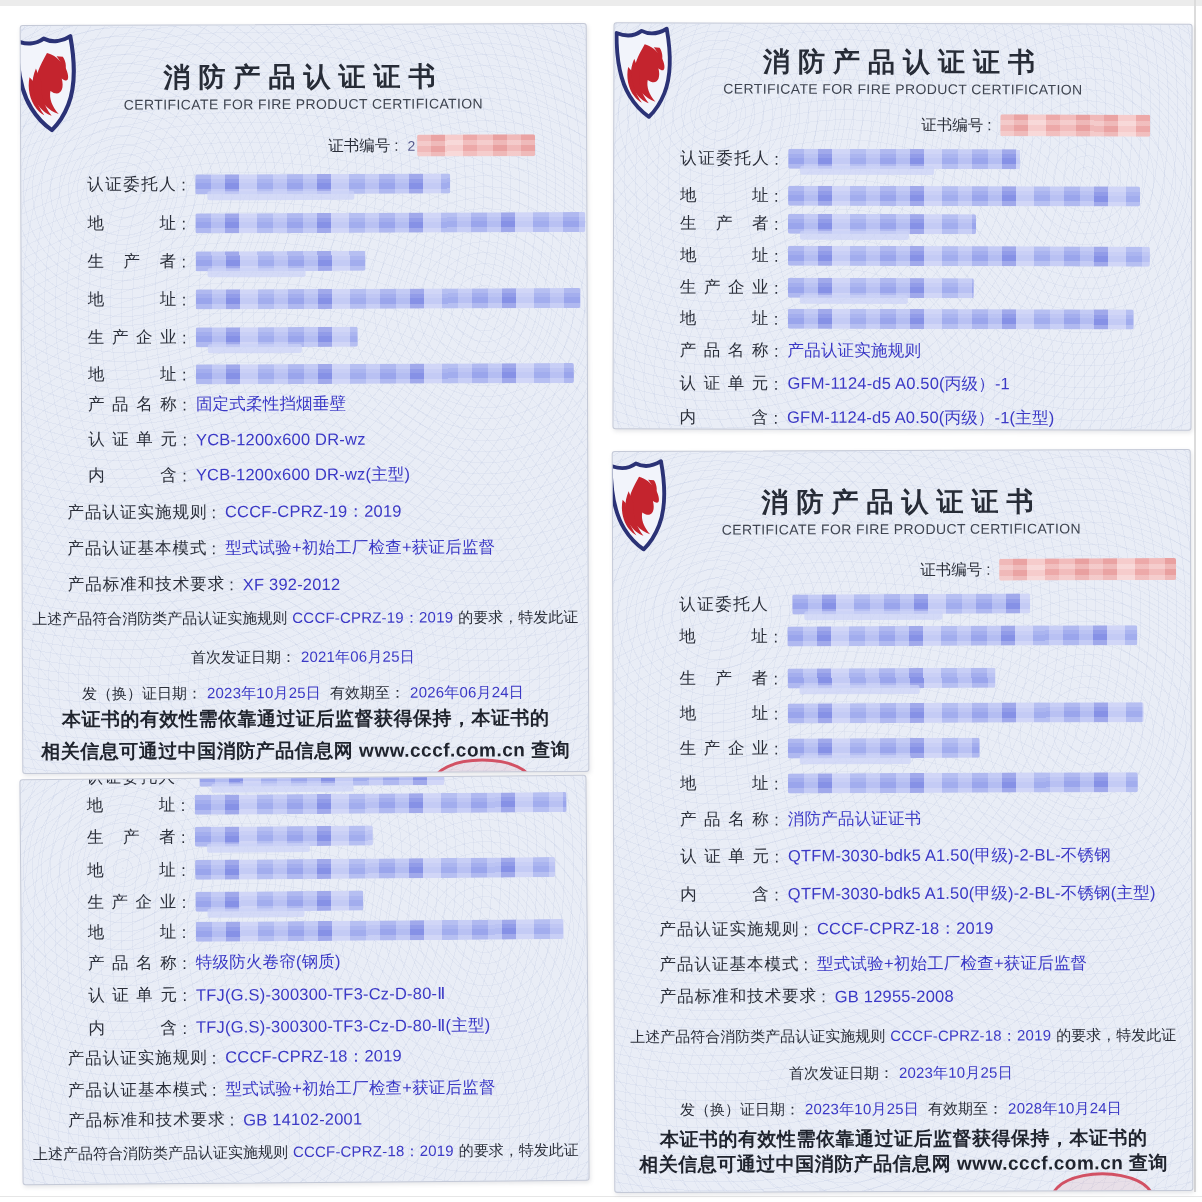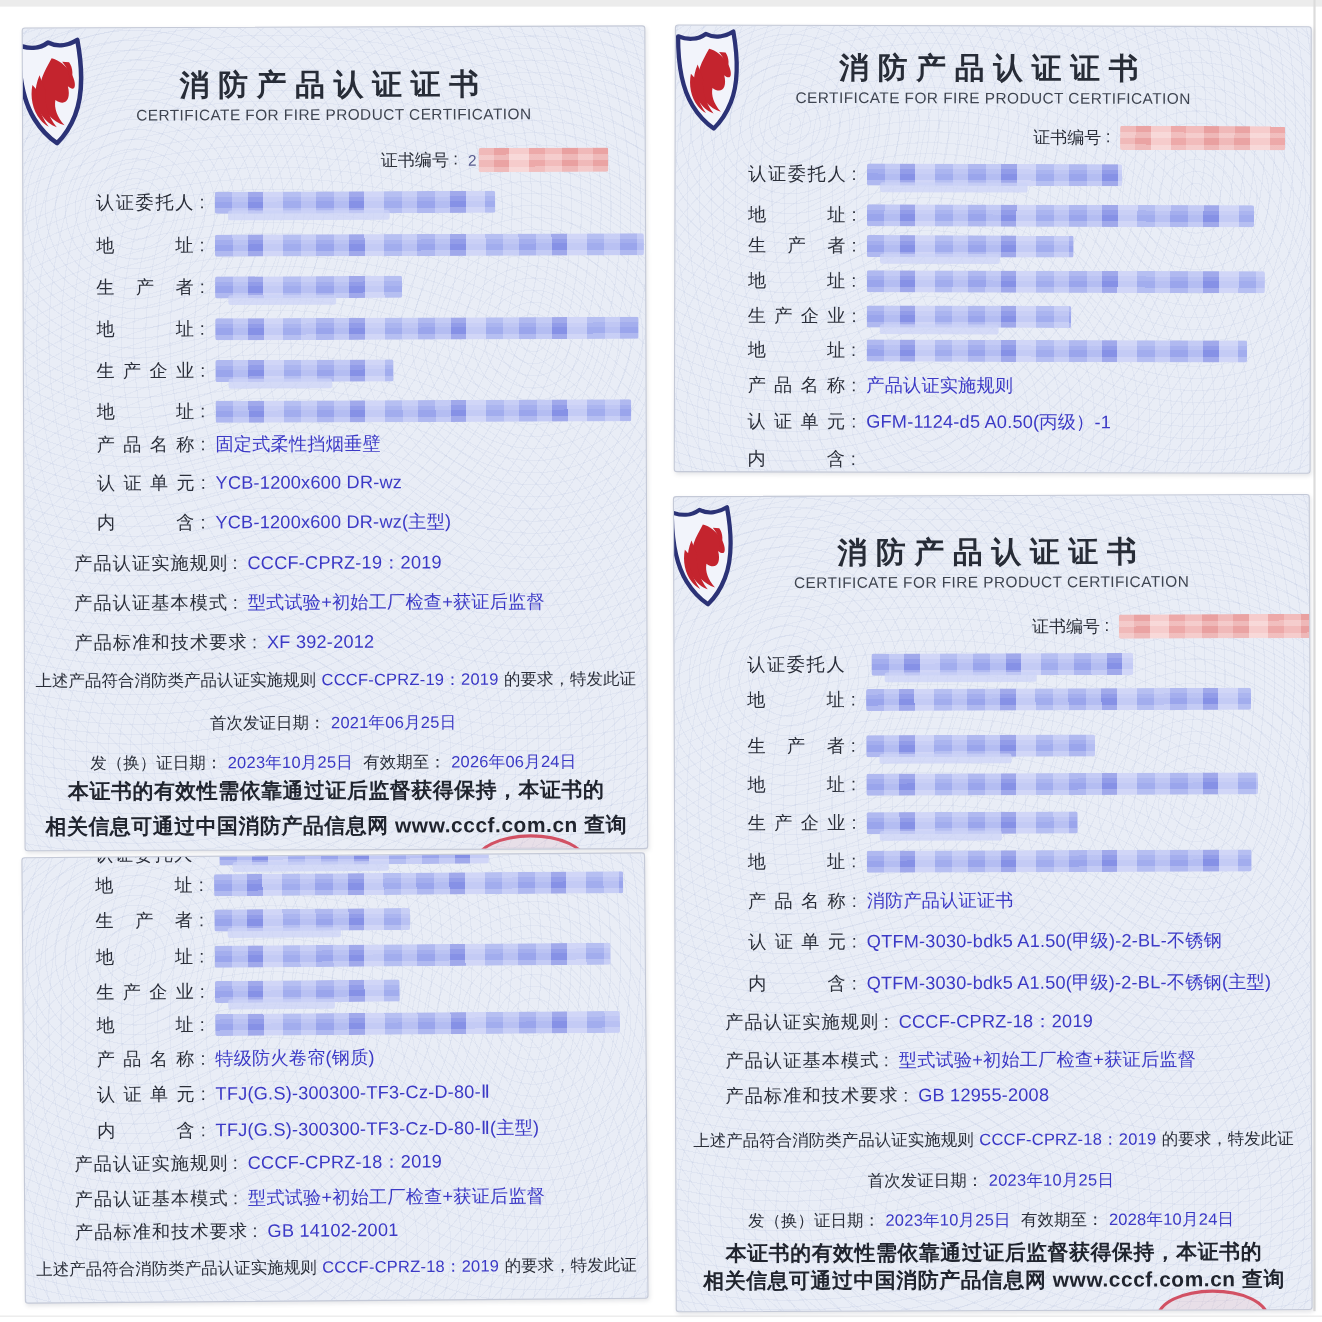--- a/index.html
+++ b/index.html
@@ -29,21 +29,21 @@
   .shield{position:absolute;transform:rotate(-5deg);}
   .title{
     position:absolute;left:0;width:100%;text-align:center;
     font-size:27px;font-weight:700;letter-spacing:8px;color:#272c37;white-space:pre;
   }
   .subtitle{
     position:absolute;left:0;width:100%;text-align:center;
     font-size:14px;color:#3e4450;letter-spacing:.4px;white-space:pre;
   }
   .certno{
-    position:absolute;left:325px;height:26px;display:flex;align-items:center;
+    position:absolute;left:307px;height:26px;display:flex;align-items:center;
     font-size:15.5px;color:#2a2e39;
   }
   .certno .hint{color:#565a8c;font-size:14px;margin-right:2px;}
 
   .row{
     position:absolute;left:66px;height:24px;display:flex;align-items:center;
     color:#2a2e39;font-size:16.5px;
   }
   .row.long{left:45px;}
   .row.center{left:0;width:100%;justify-content:center;}
@@ -310,20 +310,21 @@
     <span class="val">产品认证实施规则</span>
   </div>
   <div class="row" style="top:348px">
     <span class="lbl">认 证 单 元</span>
       <span class="colon">:</span>
     <span class="val">GFM-1124-d5 A0.50(丙级）-1</span>
   </div>
   <div class="row" style="top:382px">
     <span class="lbl">内　　　含</span>
       <span class="colon">:</span>
+    <span class="val">GFM-1124-d5 A0.50(丙级）-1(主型)</span>
   </div>
 </div>
 
 <div class="cert c-br">
   <div class="shield" style="left:-4px;top:6px">
     <svg width="62" height="96" viewBox="0 0 64 96">
       <path d="M32 4 C40 9 50 8 58 4 C60 26 59 52 50 70 C44 82 37 89 32 93 C27 89 20 82 14 70 C5 52 4 26 6 4 C14 8 24 9 32 4 Z" fill="#f2f4fb" stroke="#2b3276" stroke-width="4" stroke-linejoin="round"></path>
       <path d="M34 18 C26 30 20 38 21 52 C22 64 30 74 40 78 C34 70 32 62 34 55 C42 62 48 56 46 44 C52 50 54 44 51 35 C46 25 40 20 34 18 Z" fill="#c4242e"></path>
       <path d="M22 32 C16 43 15 56 20 66 C23 72 28 77 33 79 C26 68 24 57 26 46 Z" fill="#c4242e"></path>
       <path d="M15 40 C12 50 13 62 19 71 C21 74 23 76 26 78 C19 67 17 52 18 44 Z" fill="#c4242e"></path>

